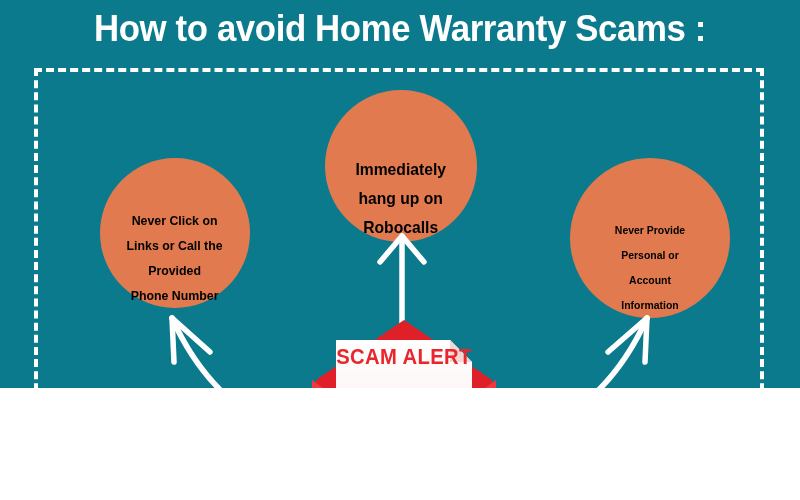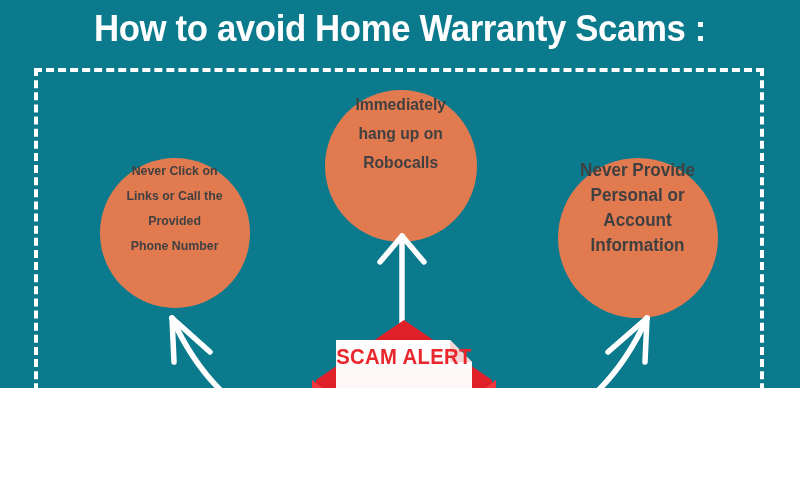--- a/index.html
+++ b/index.html
@@ -45,23 +45,23 @@
     border: 4px dashed #ffffff;
     box-sizing: border-box;
     pointer-events: none;
   }
 
   
   .bubble {
     position: absolute;
     border-radius: 50%;
     background: #e27a50;
-    color: #404040;
+    color: #000000;
     display: flex;
-    align-items: flex-start;
+    align-items: flex-end;
     justify-content: center;
     text-align: center;
     font-family: "Liberation Sans", sans-serif;
     font-weight: bold;
     box-sizing: border-box;
   }
   .bubble-text {
     display: block;
     padding: 0 10px;
     transform: scaleX(0.95);
@@ -77,25 +77,25 @@
   }
   #bubble-center {
     left: 325px;
     top: 90px;
     width: 152px;
     height: 152px;
     font-size: 16.5px;
     line-height: 29px;
   }
   #bubble-right {
-    left: 558px;
+    left: 570px;
     top: 158px;
     width: 160px;
     height: 160px;
-    font-size: 18px;
+    font-size: 11px;
     line-height: 25px;
   }
 
   
   .arrow-svg {
     position: absolute;
     pointer-events: none;
   }
   #arrow-left-svg  { left: 150px; top: 296px; width: 170px; height: 150px; }
   #arrow-right-svg { left: 495px; top: 296px; width: 175px; height: 150px; }

